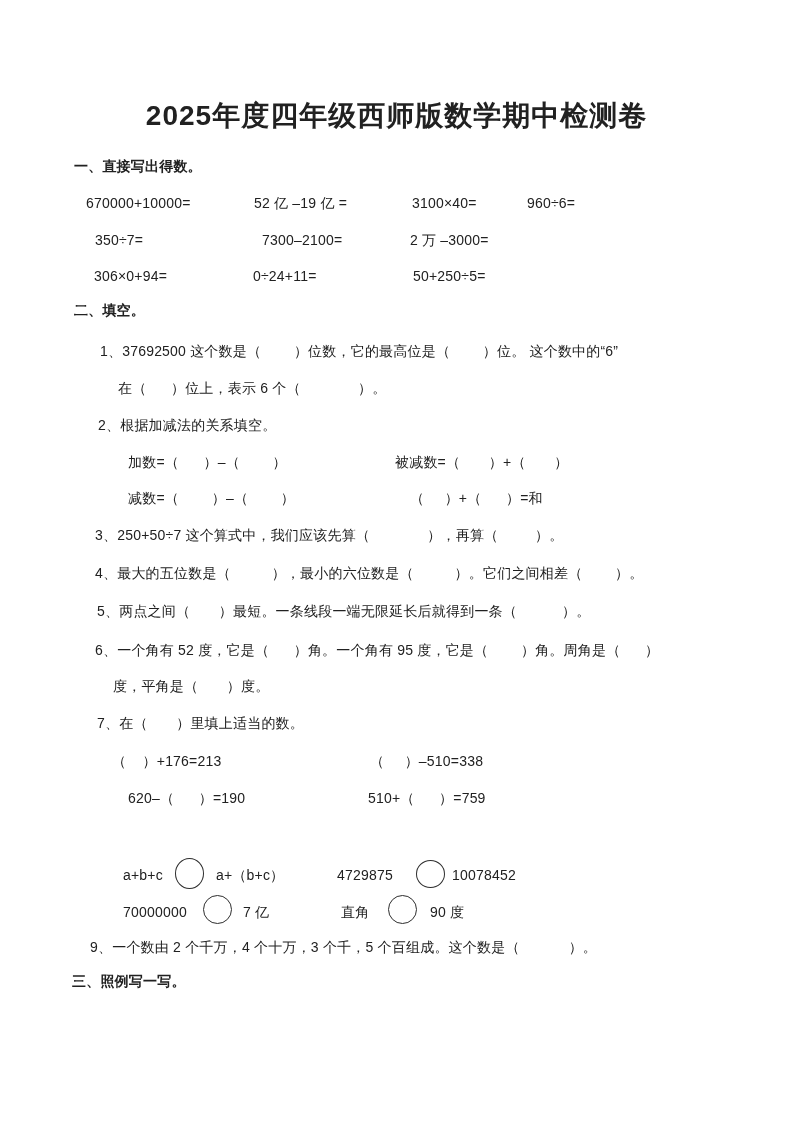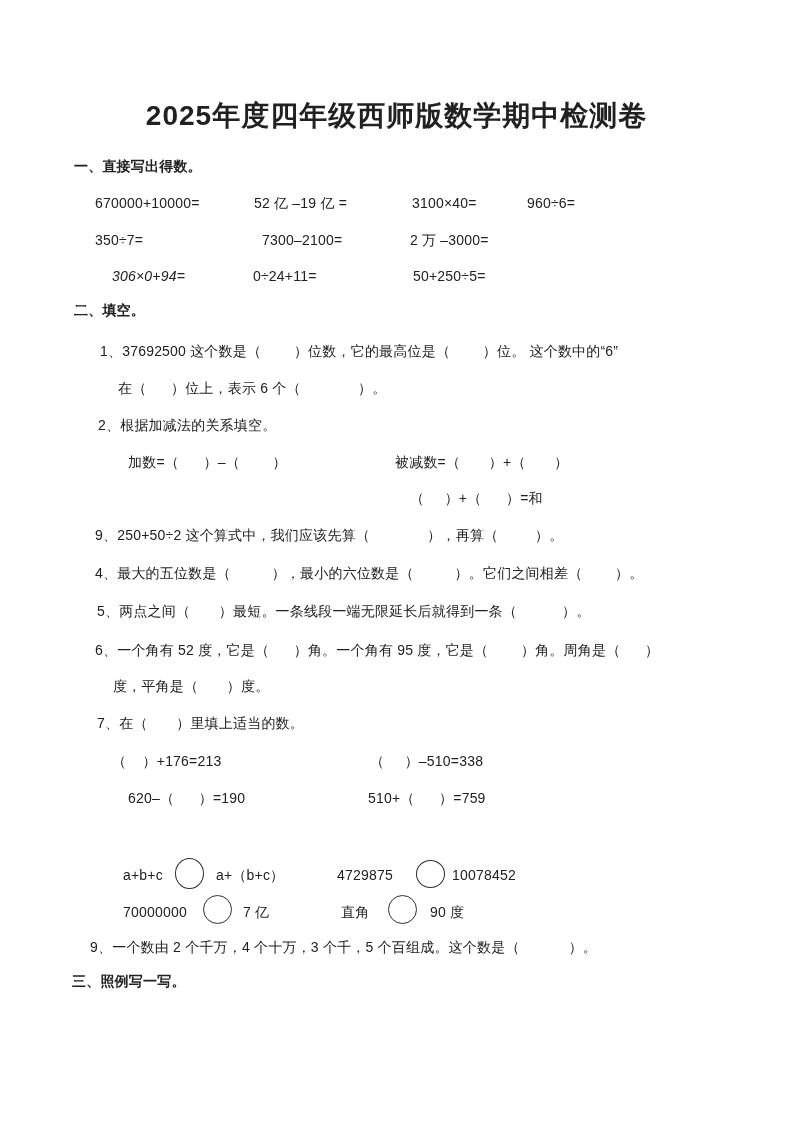--- a/index.html
+++ b/index.html
@@ -21,23 +21,23 @@
   .bold{font-weight:bold;}
   .circle{
     position:absolute;
     width:27px;height:27px;
     border:1.5px solid #2e2e2e;
     border-radius:50%;
     background:transparent;
   }
   #title{top:97px;left:0;width:793px;text-align:center;font-size:28px;font-weight:bold;letter-spacing:1px;white-space:pre;position:absolute;}
   #s1h{top:155px;left:74px;}
-  #r1c1{top:192px;left:95px;}  #r1c2{top:192px;left:254px;} #r1c3{top:192px;left:412px;} #r1c4{top:192px;left:527px;}
+  #r1c1{top:192px;left:86px;}  #r1c2{top:192px;left:254px;} #r1c3{top:192px;left:412px;} #r1c4{top:192px;left:527px;}
   #r2c1{top:229px;left:95px;}  #r2c2{top:229px;left:262px;} #r2c3{top:229px;left:410px;}
-  #r3c1{top:265px;left:112px;font-style:italic;}  #r3c2{top:265px;left:253px;} #r3c3{top:265px;left:413px;}
+  #r3c1{top:265px;left:94px;}  #r3c2{top:265px;left:253px;} #r3c3{top:265px;left:413px;}
   #s2h{top:299px;left:74px;}
   #q1a{top:340px;left:100px;}
   #q1b{top:377px;left:118px;}
   #q2{top:414px;left:98px;}
   #q2a1{top:451px;left:128px;} #q2a2{top:451px;left:395px;}
   #q2b1{top:487px;left:128px;} #q2b2{top:487px;left:410px;}
   #q3{top:524px;left:95px;}
   #q4{top:562px;left:95px;}
   #q5{top:600px;left:97px;}
   #q6a{top:639px;left:95px;}
@@ -73,22 +73,23 @@
   <div class="ln" id="r3c1">306×0+94=</div>
   <div class="ln" id="r3c2">0÷24+11=</div>
   <div class="ln" id="r3c3">50+250÷5=</div>
 
   <div class="ln bold" id="s2h">二、填空。</div>
   <div class="ln" id="q1a">1、37692500 这个数是（        ）位数，它的最高位是（        ）位。 这个数中的“6”</div>
   <div class="ln" id="q1b">在（      ）位上，表示 6 个（              ）。</div>
   <div class="ln" id="q2">2、根据加减法的关系填空。</div>
   <div class="ln" id="q2a2">被减数=（       ）+（       ）</div>
   <div class="ln" id="q2a1">加数=（      ）–（        ）</div>
+  <div class="ln" id="q2b1">减数=（        ）–（        ）</div>
   <div class="ln" id="q2b2">（     ）+（      ）=和</div>
-  <div class="ln" id="q3">9、250+50÷2 这个算式中，我们应该先算（              ），再算（         ）。</div>
+  <div class="ln" id="q3">3、250+50÷7 这个算式中，我们应该先算（              ），再算（         ）。</div>
   <div class="ln" id="q4">4、最大的五位数是（          ），最小的六位数是（          ）。它们之间相差（        ）。</div>
   <div class="ln" id="q5">5、两点之间（       ）最短。一条线段一端无限延长后就得到一条（           ）。</div>
   <div class="ln" id="q6a">6、一个角有 52 度，它是（      ）角。一个角有 95 度，它是（        ）角。周角是（      ）</div>
   <div class="ln" id="q6b">度，平角是（       ）度。</div>
   <div class="ln" id="q7">7、在（       ）里填上适当的数。</div>
   <div class="ln" id="q7r1c1">（    ）+176=213</div>
   <div class="ln" id="q7r1c2">（     ）–510=338</div>
   <div class="ln" id="q7r2c1">620–（      ）=190</div>
   <div class="ln" id="q7r2c2">510+（      ）=759</div>
   <div class="ln" id="q8r1a">a+b+c</div>

